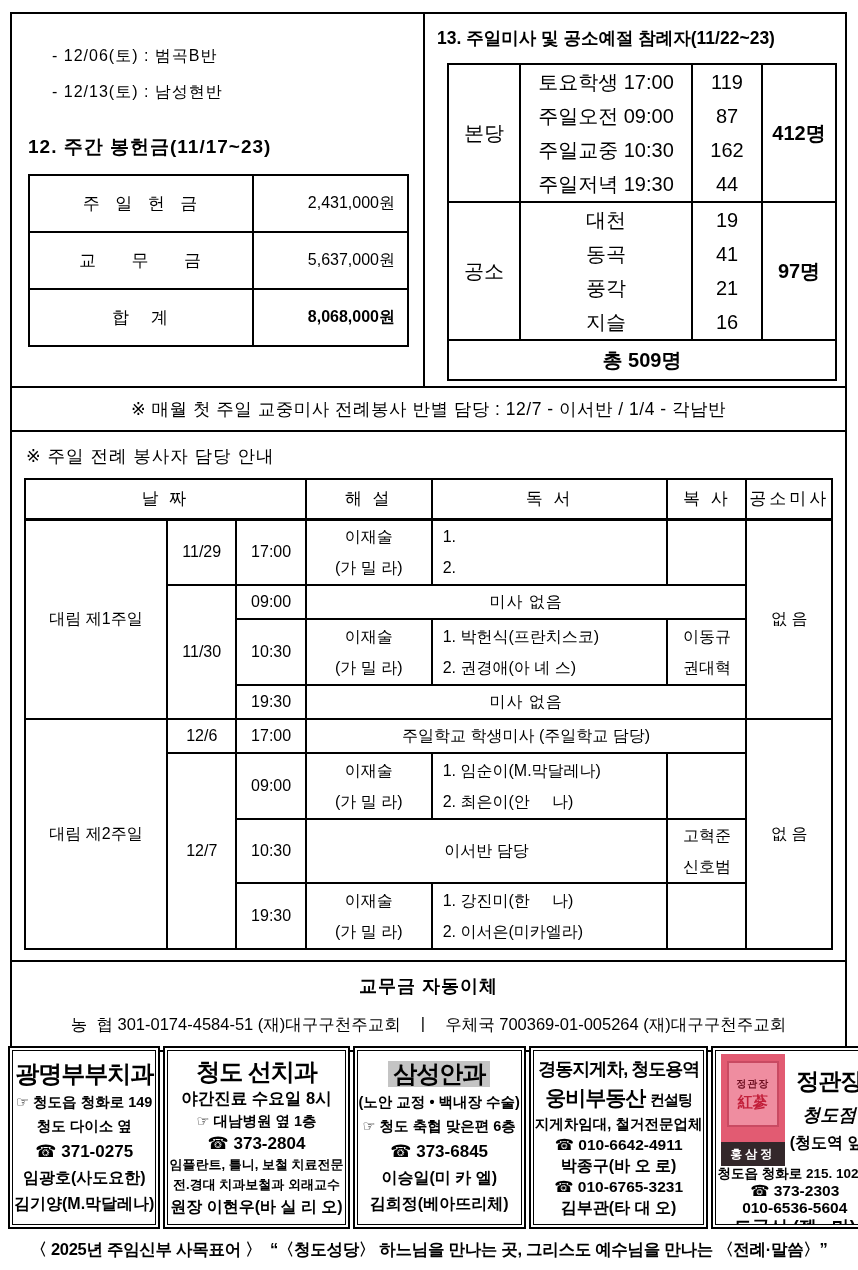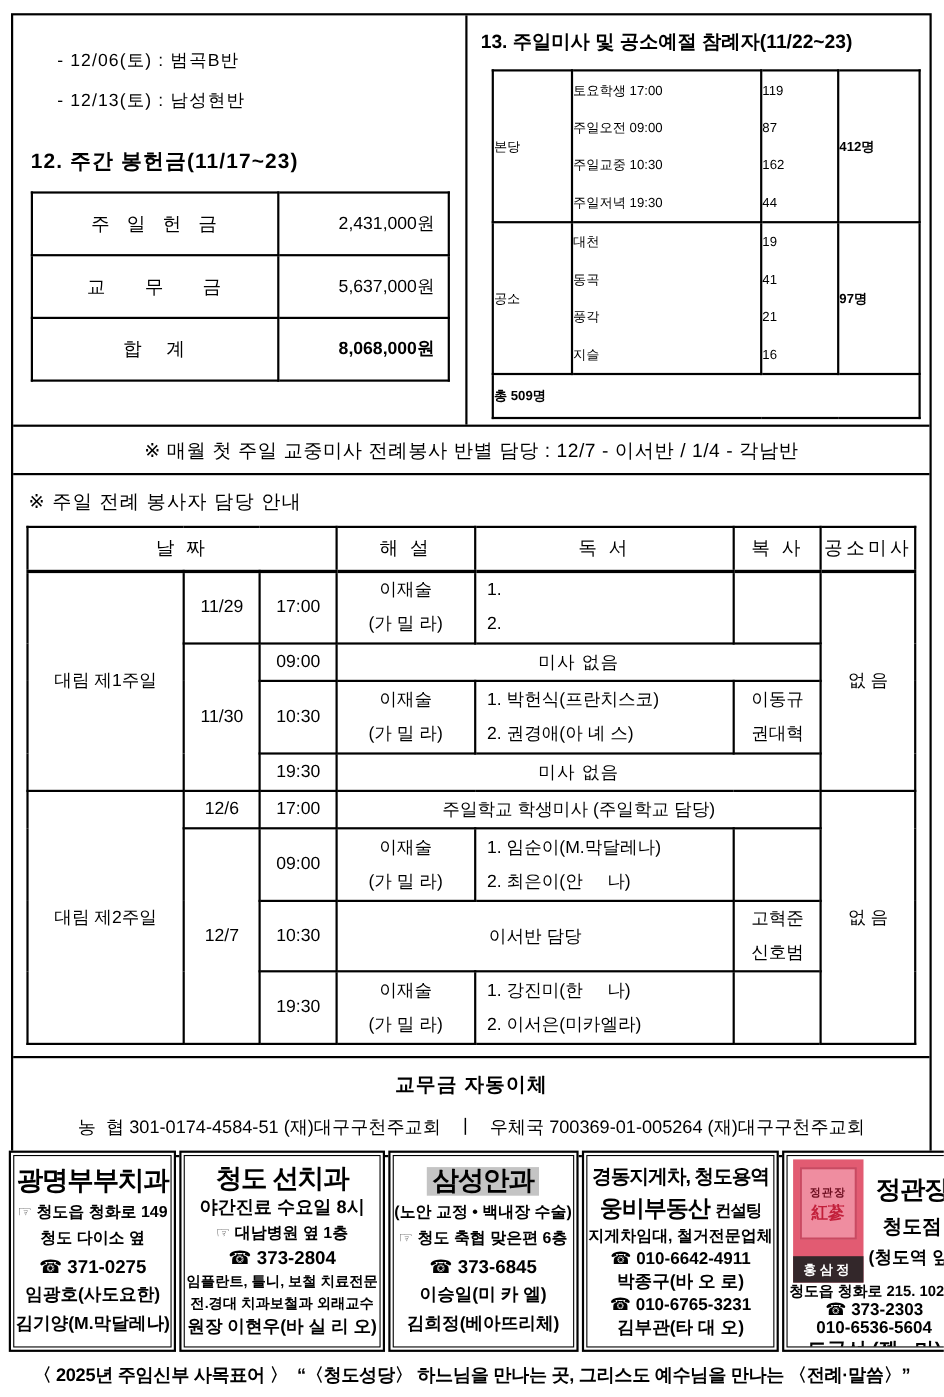--- a/index.html
+++ b/index.html
@@ -19,21 +19,21 @@
   .offering-head { margin-top:24px; }
   table { border-collapse:collapse; }
   .offering-table { width:100%; margin-top:14px; }
   .offering-table td { border:2px solid #000; height:57px; font-size:17px; }
   .offering-table .o-label { text-align:center; letter-spacing:2px; white-space:pre; }
   .offering-table .o-amount { width:155px; text-align:right; padding-right:12px; font-size:16px; }
   .bold { font-weight:700; }
 
   .att-title { font-size:17.5px; font-weight:600; }
   .att-table { width:390px; margin:13px 0 0 10px; }
-  .att-table td { border:2px solid #000; font-size:12px; }
+  .att-table td { border:2px solid #000; text-align:center; font-size:20px; }
   .att-group-name { width:72px; font-size:17px;font-family:Liberation Mono, monospace; }
   .att-names { width:172px; }
   .att-counts { width:70px; }
   .att-total { font-size:17px; font-weight:700; }
   .att-line { height:34px; line-height:34px; white-space:nowrap; }
   .att-grand { height:40px; font-size:17px; font-weight:700; }
 
   
   .notice-row { border-top:2px solid #000; height:44px; display:flex; align-items:center;
     justify-content:center; font-size:17.5px; letter-spacing:0.5px; white-space:pre; }
@@ -78,21 +78,21 @@
   .kgc-top { display:flex; align-items:center; gap:5px; }
   .kgc-img { position:relative; width:64px; height:112px; background:#e25b72; flex:none; }
   .kgc-label { position:absolute; left:6px; right:6px; top:7px; height:66px; background:#ef8da0;
     border:2px solid #c94a62; display:flex; flex-direction:column; align-items:center; justify-content:center; gap:2px; }
   .kgc-brand { color:#6d0e20; font-weight:800; font-size:10px; letter-spacing:1px; }
   .kgc-hanja { color:#c21f3a; font-weight:700; font-size:15px; }
   .kgc-bottom { position:absolute; left:0; right:0; bottom:0; height:24px; background:#33272a;
     color:#fff; font-size:12px; font-weight:700; line-height:24px; letter-spacing:3px; }
   .kgc-right { display:flex; flex-direction:column; gap:6px; align-items:center; }
   .kgc-name { font-size:23px; font-weight:800; letter-spacing:-1px; }
-  .kgc-store { font-size:18px; font-weight:800; }
+  .kgc-store { font-size:18px; font-weight:800;font-style:italic; }
   .kgc-loc { font-size:16px; font-weight:800; white-space:nowrap; }
 
   
   .footer-line { position:absolute; left:0; top:1239px; width:858px; text-align:center;
     font-size:16.5px; font-weight:700; letter-spacing:-0.3px; white-space:pre; }
 </style>
 </head>
 <body>
 
 <div class="doc">

